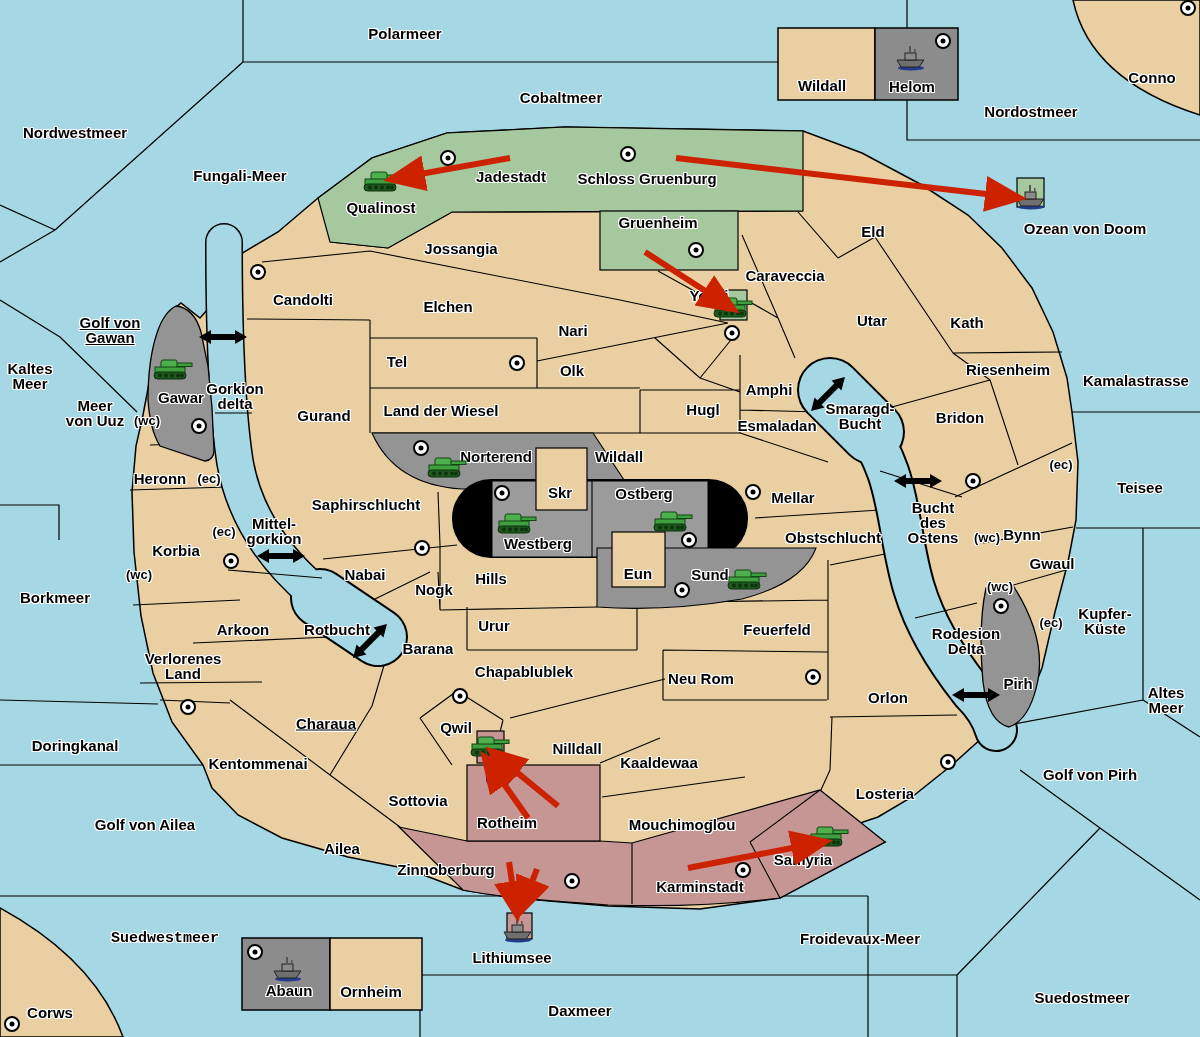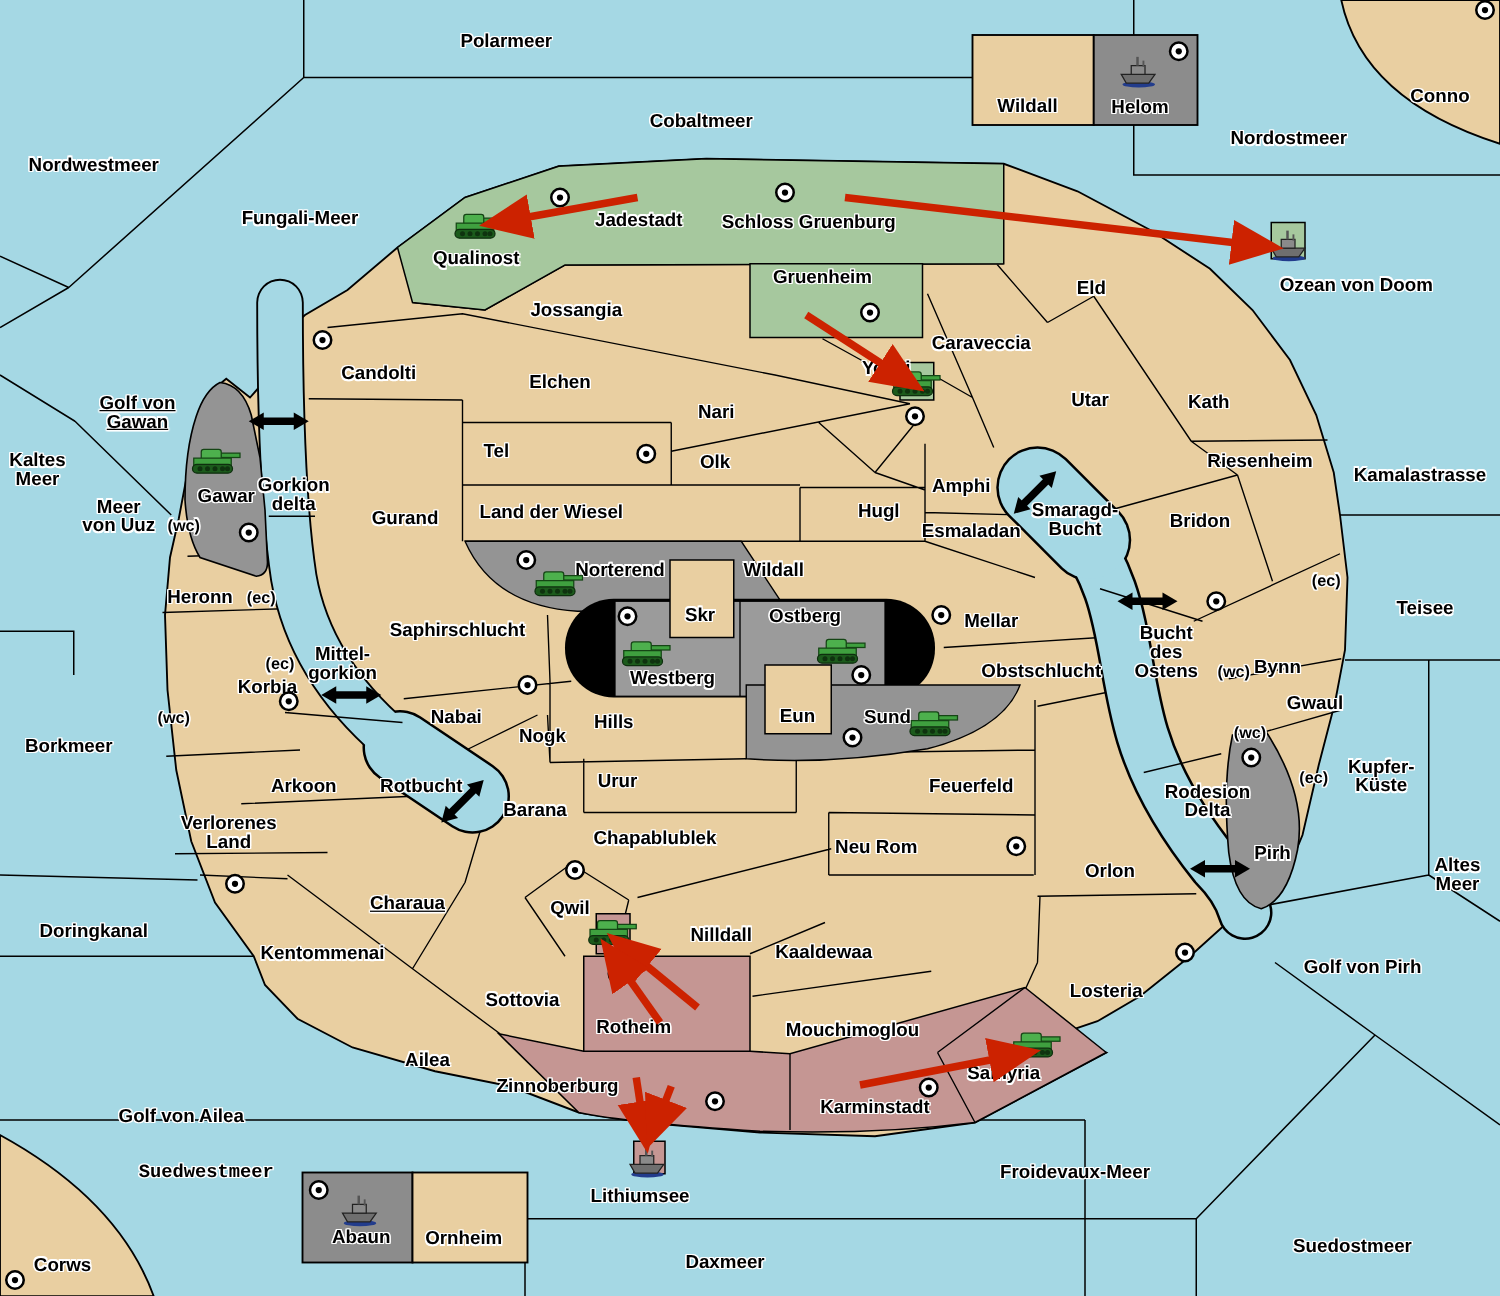--- a/index.html
+++ b/index.html
@@ -182,21 +182,21 @@
       <div class="lbl" style="left: 793px; top: 497px;">Mellar</div>
       <div class="lbl" style="left: 933px; top: 522px;">Bucht
 des
 Ostens</div>
       <div class="lbl" style="left: 1140px; top: 487px;">Teisee</div>
       <div class="lbl" style="left: 366px; top: 504px;">Saphirschlucht</div>
       <div class="lbl" style="left: 538px; top: 543px;">Westberg</div>
       <div class="lbl" style="left: 833px; top: 537px;">Obstschlucht</div>
       <div class="lbl" style="left: 1022px; top: 534px;">Bynn</div>
       <div class="lbl" style="left: 1052px; top: 563px;">Gwaul</div>
-      <div class="lbl" style="left: 176px; top: 550px; margin-left: 38px;">Korbia</div>
+      <div class="lbl" style="left: 176px; top: 550px;">Korbia</div>
       <div class="lbl" style="left: 274px; top: 531px;">Mittel-
 gorkion</div>
       <div class="lbl" style="left: 55px; top: 597px;">Borkmeer</div>
       <div class="lbl" style="left: 365px; top: 574px;">Nabai</div>
       <div class="lbl" style="left: 434px; top: 589px;">Nogk</div>
       <div class="lbl" style="left: 491px; top: 578px;">Hills</div>
       <div class="lbl" style="left: 638px; top: 573px;">Eun</div>
       <div class="lbl" style="left: 710px; top: 574px;">Sund</div>
       <div class="lbl" style="left: 1105px; top: 621px;">Kupfer-
 Küste</div>
@@ -220,21 +220,21 @@
       <div class="lbl" style="left: 258px; top: 763px;">Kentommenai</div>
       <div class="lbl" style="left: 456px; top: 727px;">Qwil</div>
       <div class="lbl" style="left: 577px; top: 748px;">Nilldall</div>
       <div class="lbl" style="left: 659px; top: 762px;">Kaaldewaa</div>
       <div class="lbl" style="left: 1090px; top: 774px;">Golf von Pirh</div>
       <div class="lbl" style="left: 885px; top: 793px;">Losteria</div>
       <div class="lbl" style="left: 418px; top: 800px;">Sottovia</div>
       <div class="lbl" style="left: 507px; top: 822px;">Rotheim</div>
       <div class="lbl" style="left: 682px; top: 824px;">Mouchimoglou</div>
       <div class="lbl" style="left: 342px; top: 848px;">Ailea</div>
-      <div class="lbl" style="left: 145px; top: 893px; text-align: right;">Golf von Ailea</div>
+      <div class="lbl" style="left: 145px; top: 824px; text-align: right;">Golf von Ailea</div>
       <div class="lbl" style="left: 446px; top: 869px;">Zinnoberburg</div>
       <div class="lbl" style="left: 700px; top: 886px;">Karminstadt</div>
       <div class="lbl" style="left: 803px; top: 859px;">Samyria</div>
       <div class="lbl" style="left: 165px; top: 938px; font-family: Liberation Mono, monospace;">Suedwestmeer</div>
       <div class="lbl" style="left: 512px; top: 957px;">Lithiumsee</div>
       <div class="lbl" style="left: 860px; top: 938px;">Froidevaux-Meer</div>
       <div class="lbl" style="left: 289px; top: 990px;">Abaun</div>
       <div class="lbl" style="left: 371px; top: 991px;">Ornheim</div>
       <div class="lbl" style="left: 50px; top: 1012px;">Corws</div>
       <div class="lbl" style="left: 580px; top: 1010px;">Daxmeer</div>

